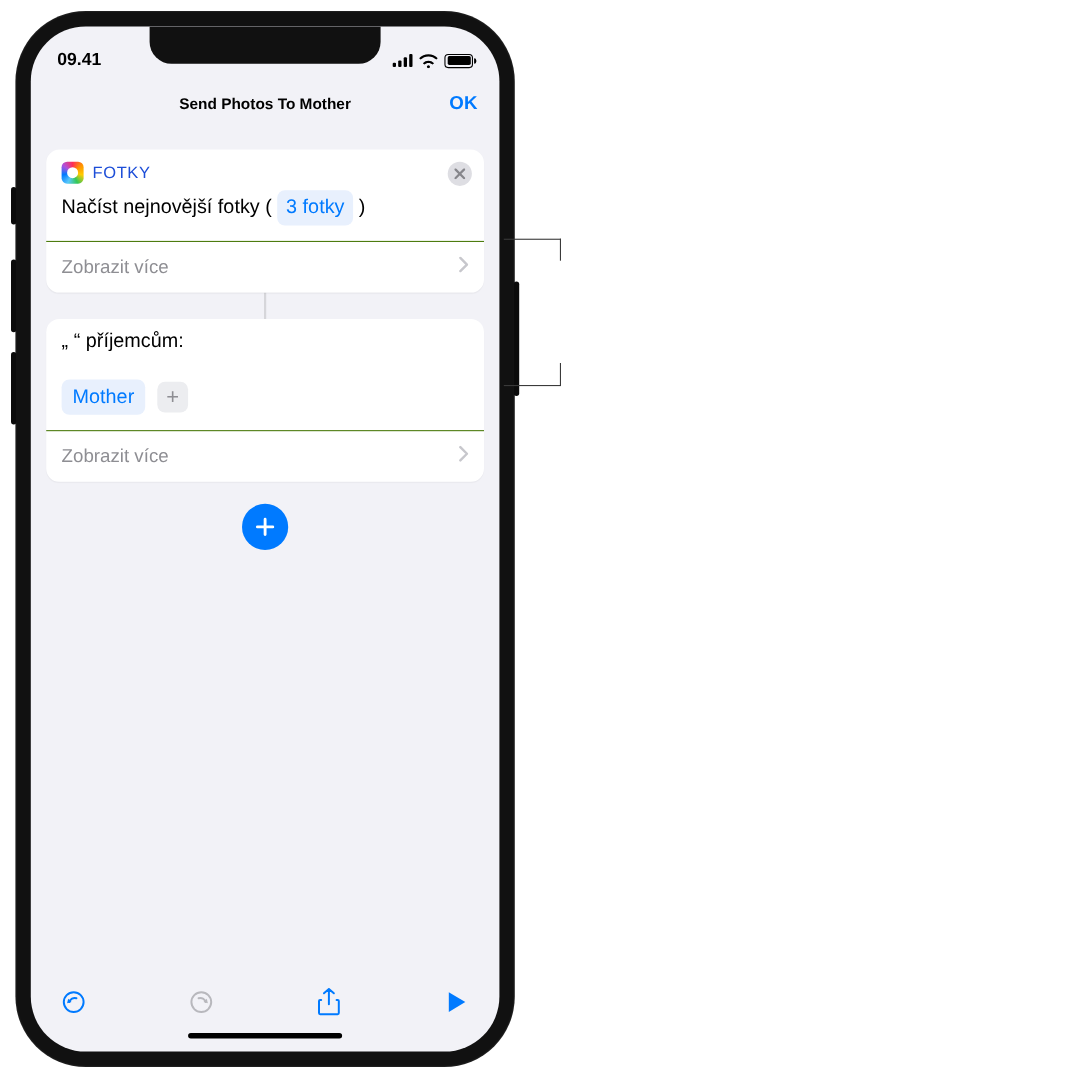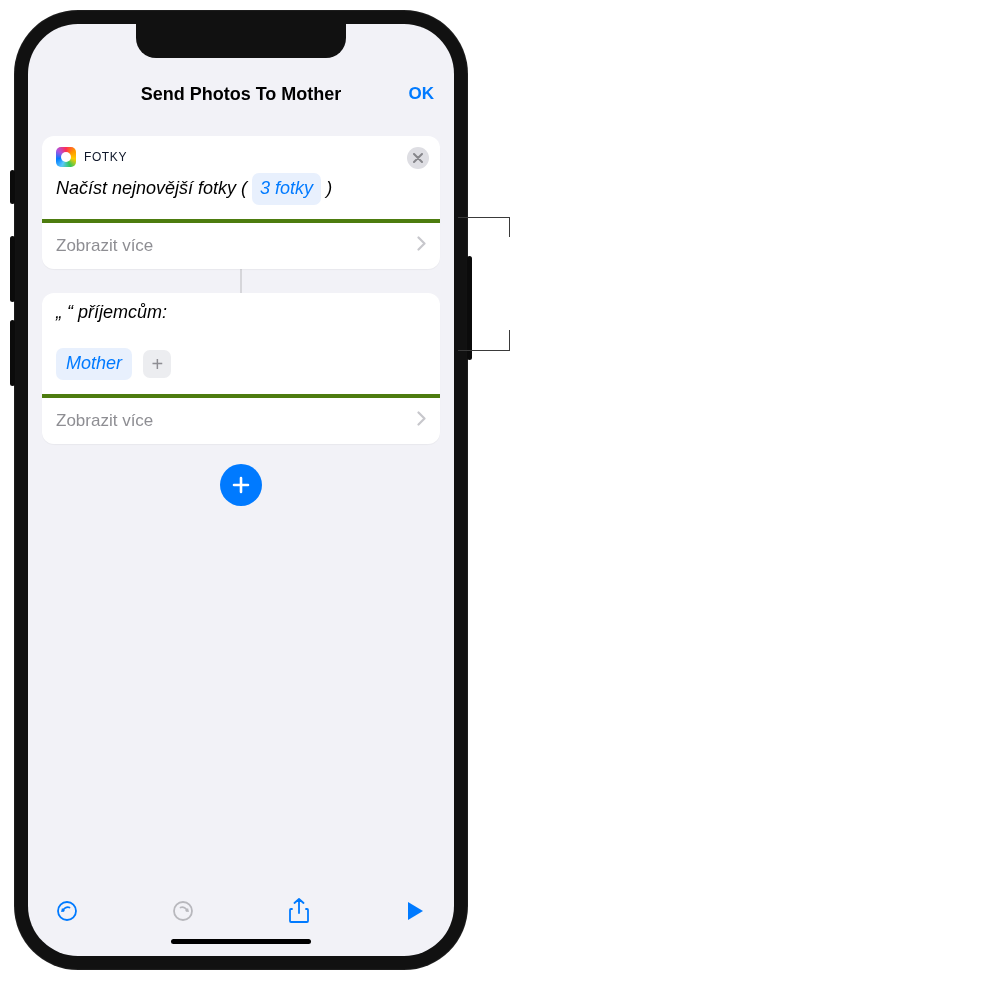--- a/index.html
+++ b/index.html
@@ -74,21 +74,21 @@
   .battery i{ position:absolute; left:1.5px; top:1.5px; bottom:1.5px; right:1.5px; background:#000; border-radius:1.5px; }
 
   .nav-bar {
     position: absolute;
     top: 48px; left:0; right:0;
     height: 44px;
     display:flex;
     align-items:center;
     justify-content:center;
   }
-  .nav-title { font-size:18px; font-weight:600; color:#000; }
+  .nav-title { font-size:14px; font-weight:600; color:#000; }
   .nav-done { position:absolute; right:20px; color:#007aff; font-size:17px; font-weight:600; }
 
   .content {
     position:absolute;
     top:102px; left:0; right:0; bottom:90px;
     padding:10px 14px 0;
   }
 
   .card {
     background:#fff;
@@ -96,44 +96,44 @@
     box-shadow: 0 1px 1px rgba(0,0,0,0.04);
     margin-bottom:0;
     position:relative;
   }
   .card-header {
     display:flex;
     align-items:center;
     gap:8px;
     padding:11px 14px 4px;
   }
-  .app-name { font-size:12px; letter-spacing:0.6px; color:#0f172a; font-weight:500; }
+  .app-name { font-size:15px; letter-spacing:0.6px; color:#1d4ed8; font-weight:500; }
   .delete-btn { position:absolute; right:10px; top:10px; width:24px; height:24px; display:flex; align-items:center; justify-content:center; }
   .delete-circle { width:22px; height:22px; border-radius:50%; background:#dedee3; display:flex; align-items:center; justify-content:center; }
   .delete-circle svg { width:10px; height:10px; }
-  .card-body { padding:2px 14px 14px; font-size:18px; color:#000; line-height:1.55;font-style:italic; }
+  .card-body { padding:2px 14px 14px; font-size:18px; color:#000; line-height:1.55; }
   .param-pill {
     display:inline-flex; align-items:center;
     background:#e8f0fd;
     color:#007aff;
     border-radius:7px;
     padding:2px 8px;
     font-size:18px;
     vertical-align:baseline;
   }
   .param-pill.var::before {
     content:""; width:16px; height:16px; margin-right:6px;
     border-radius:4px; background:
       conic-gradient(#ff2d55,#ff9500,#ffcc00,#34c759,#5ac8fa,#007aff,#af52de,#ff2d55);
     display:inline-block;
   }
   .recipient-pill { color:#007aff; background:#e8f0fd; border-radius:7px; padding:2px 10px; font-size:18px; display:inline-block;}
   .plus-pill { width:28px; height:28px; border-radius:7px; background:#ecedf0; color:#8e8e93; display:inline-flex; align-items:center; justify-content:center; font-size:20px; vertical-align:middle; margin-left:6px;}
   .show-more {
-    border-top:4px solid #4d7c0f;
+    border-top:1px solid #4d7c0f;
     padding:13px 14px;
     display:flex;
     justify-content:space-between;
     align-items:center;
     color:#8e8e93;
     font-size:17px;
   }
   .chevron { color:#c7c7cc; }
 
   .connector { width:2px; height:24px; background:#d6d6da; margin:0 auto; }
@@ -184,20 +184,37 @@
 <div class="canvas">
   <div class="phone">
     <div class="phone-btn-left1"></div>
     <div class="phone-btn-left2"></div>
     <div class="phone-btn-left3"></div>
     <div class="phone-btn-right"></div>
 
     <div class="screen">
       <div class="notch"></div>
 
+      <div class="status-bar">
+        <span>09.41</span>
+        <div class="status-right">
+          <div class="signal">
+              <span></span>
+              <span></span>
+              <span></span>
+              <span></span>
+            </div>
+          <svg class="wifi-svg" viewBox="0 0 18 13">
+              <path fill="#000" d="M9 12.5c.8 0 1.5-.7 1.5-1.5S9.8 9.5 9 9.5 7.5 10.2 7.5 11s.7 1.5 1.5 1.5zm0-5.2c1.5 0 2.9.6 4 1.6l1.4-1.4C12.9 5.9 11 5.1 9 5.1s-3.9.8-5.4 2.4L5 8.9c1.1-1 2.5-1.6 4-1.6zM9 1c2.9 0 5.6 1.2 7.6 3.1L18 2.7C15.6.3 12.4-1 9-1S2.4.3 0 2.7l1.4 1.4C3.4 2.2 6.1 1 9 1z" transform="translate(0 1)"></path>
+            </svg>
+          <div class="battery">
+              <i></i>
+            </div>
+        </div>
+      </div>
 
       <div class="nav-bar">
         <span class="nav-title">Send Photos To Mother</span>
         <span class="nav-done">OK</span>
       </div>
 
       <div class="content">
 
         <div class="card">
           <div class="card-header">

